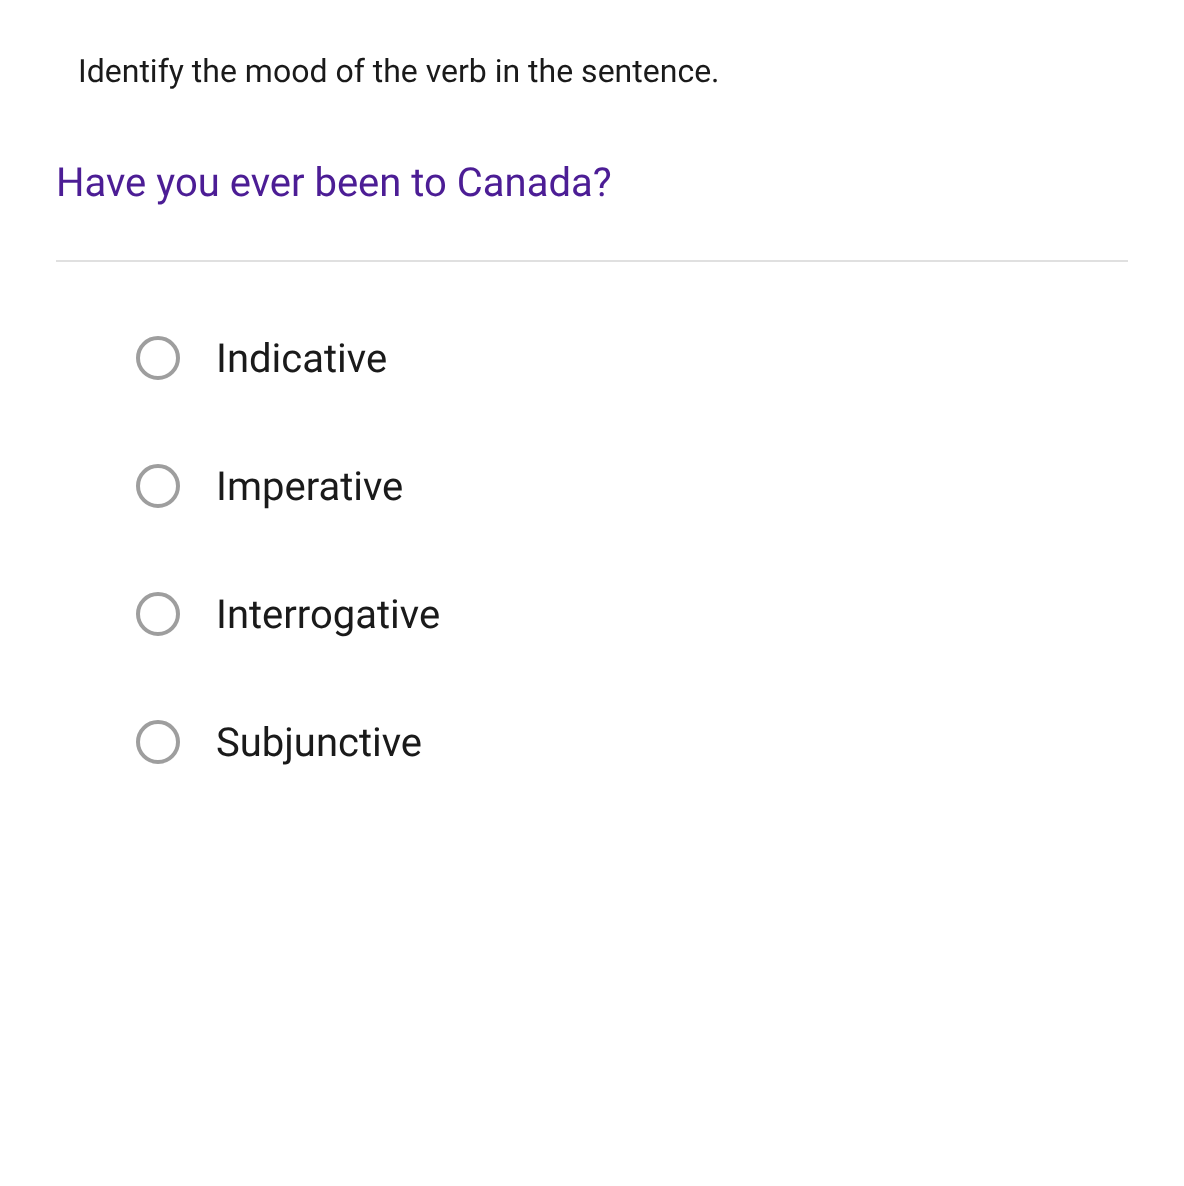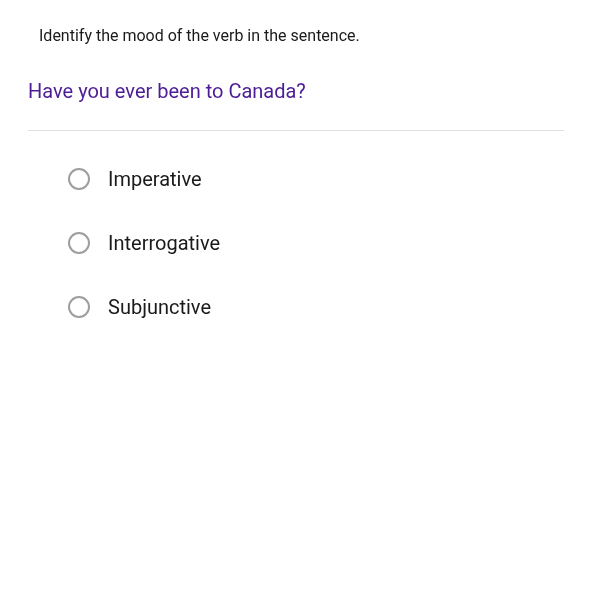--- a/index.html
+++ b/index.html
@@ -72,20 +72,24 @@
 
 <p class="question-instruction">Identify the mood of the verb in the sentence.</p>
 
 <p class="question-sentence">Have you ever been to Canada?</p>
 
 <hr class="divider">
 
 <ul class="options-list">
 <li class="option-item">
       <span class="radio-circle"></span>
+      <span class="option-label">Indicative</span>
+    </li>
+    <li class="option-item">
+      <span class="radio-circle"></span>
       <span class="option-label">Imperative</span>
     </li>
     <li class="option-item">
       <span class="radio-circle"></span>
       <span class="option-label">Interrogative</span>
     </li>
     <li class="option-item">
       <span class="radio-circle"></span>
       <span class="option-label">Subjunctive</span>
     </li>

